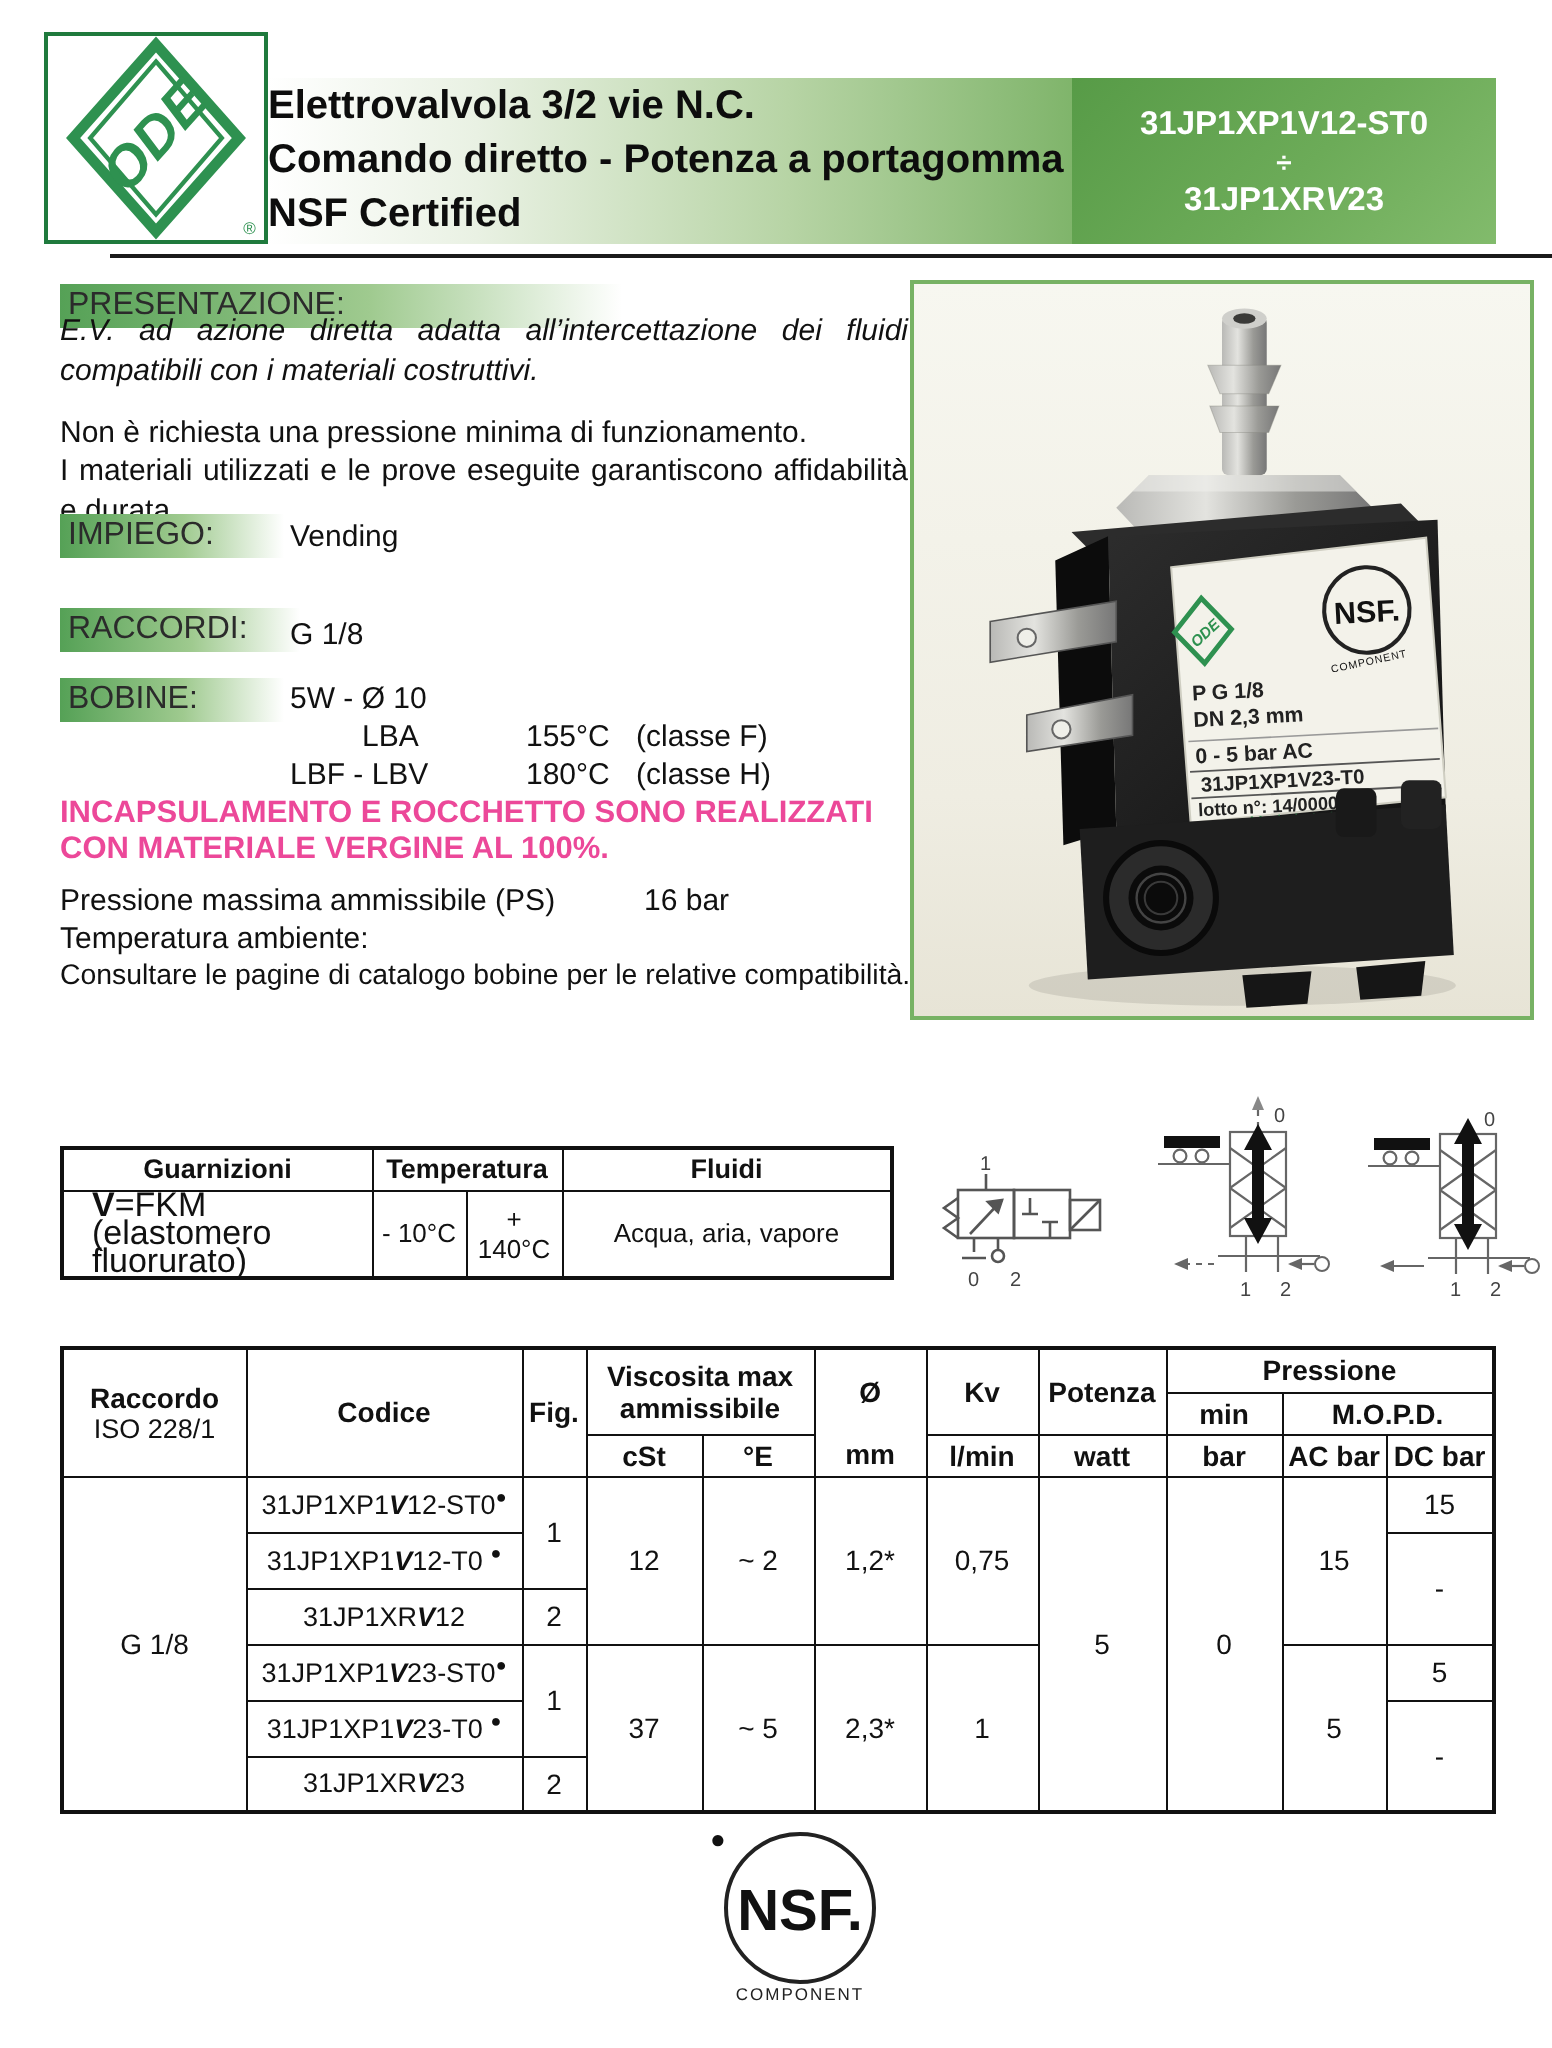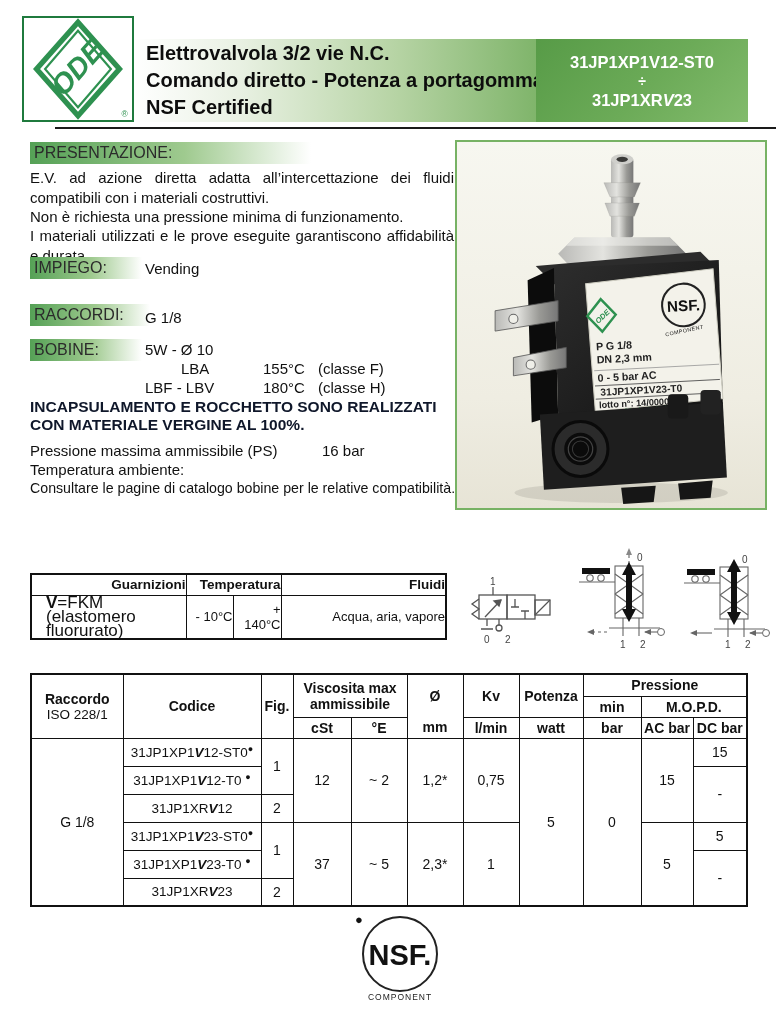--- a/index.html
+++ b/index.html
@@ -5,21 +5,21 @@
   * { margin:0; padding:0; box-sizing:border-box; }
   html,body { background:#888; }
   body { font-family:"Liberation Sans", sans-serif; }
   .page { position:relative; width:776px; height:1024px; background:#fff; margin:0 auto; overflow:hidden; color:#111; }
 
   
   .logo-box { position:absolute; left:22px; top:16px; width:112px; height:106px; background:#fff; border:2px solid #1f7a3d; }
   .logo-box svg { width:100%; height:100%; }
   .title-band { position:absolute; left:134px; top:39px; width:419px; height:83px;
     background:linear-gradient(90deg,#ffffff 0%,#e9f1e3 25%,#b7d4a5 62%,#79b164 100%);
-    display:flex; flex-direction:column; justify-content:center; padding-left:12px; }
+    display:flex; flex-direction:column; justify-content:center; padding-left:0; }
   .title-band div { font-size:20px; font-weight:bold; line-height:27px; color:#0d0d0d; }
   .codes-box { position:absolute; left:536px; top:39px; width:212px; height:83px;
     background:linear-gradient(135deg,#579b47 0%,#6cab58 55%,#82bb6c 100%);
     display:flex; flex-direction:column; justify-content:center; align-items:center; }
   .codes-box div { color:#fff; font-weight:bold; font-size:16.5px; line-height:22px; }
   .codes-box .sep { font-size:14px; line-height:16px; }
   .v-it { font-style:italic; }
   .divider { position:absolute; left:55px; top:127px; width:721px; height:2px; background:#1a1a1a; }
 
   
@@ -32,21 +32,21 @@
   .smallnote { font-size:14.2px; }
 
   
   .photo-box { position:absolute; left:455px; top:140px; width:312px; height:370px; border:2px solid #77b264;
     background:linear-gradient(180deg,#f7f7f0 0%,#efede2 70%,#e7e4d6 100%); }
   .photo-box svg { width:100%; height:100%; }
 
   
   table { border-collapse:collapse; table-layout:fixed; }
   .guar { position:absolute; left:30px; top:573px; width:415px; border:2px solid #111; }
-  .guar th, .guar td { border:1.5px solid #111; text-align:right; vertical-align:middle; }
+  .guar th, .guar td { border:1.5px solid #111; text-align:center; vertical-align:middle; }
   .guar th { height:21px; font-size:13.5px; }
   .guar td { height:34px; font-size:13px; }
   .guar td.mat { text-align:left; padding-left:14px; font-size:17px; line-height:14px; }
 
   
   .schem { position:absolute; }
   .schem text { font-family:"Liberation Sans",sans-serif; font-size:10px; fill:#444; }
 
   
   .spec { position:absolute; left:30px; top:673px; width:716px; border:2px solid #111; }
@@ -88,40 +88,40 @@
 
   <div class="codes-box">
     <div>31JP1XP1V12-ST0</div>
     <div class="sep">÷</div>
     <div><span>31JP1XR</span><span class="v-it">V</span><span>23</span></div>
   </div>
 
   <div class="divider"></div>
 
   <div class="band" style="top:142px; width:281px;">PRESENTAZIONE:</div>
-  <p class="para just" style="top:168px;">E.V. ad azione diretta adatta all’intercettazione dei fluidi compatibili con i materiali costruttivi.</p>
+  <p class="para just" style="top:156px;font-style:italic;">E.V. ad azione diretta adatta all’intercettazione dei fluidi compatibili con i materiali costruttivi.</p>
   <p class="para" style="top:207px;">Non è richiesta una pressione minima di funzionamento.</p>
   <p class="para just" style="top:226px;">I materiali utilizzati e le prove eseguite garantiscono affidabilità e durata.</p>
 
   <div class="band" style="top:257px; width:112px;">IMPIEGO:</div>
   <span class="inline-val" style="left:145px; top:260px;">Vending</span>
 
   <div class="band" style="top:304px; width:120px;">RACCORDI:</div>
   <span class="inline-val" style="left:145px; top:309px;">G 1/8</span>
 
   <div class="band" style="top:339px; width:112px;">BOBINE:</div>
   <span class="inline-val" style="left:145px; top:341px;">5W - Ø 10</span>
   <span class="inline-val" style="left:145px; top:360px;margin-left:36px;">LBA</span>
   <span class="inline-val" style="left:263px; top:360px;">155°C</span>
   <span class="inline-val" style="left:318px; top:360px;">(classe F)</span>
   <span class="inline-val" style="left:145px; top:379px;">LBF - LBV</span>
   <span class="inline-val" style="left:263px; top:379px;">180°C</span>
   <span class="inline-val" style="left:318px; top:379px;">(classe H)</span>
 
-  <div class="warning" id="warning-block" style="color: #0f172a;">
+  <div class="warning" id="warning-block" style="color: #ec4899;">
     <div>INCAPSULAMENTO E ROCCHETTO SONO REALIZZATI</div>
     <div>CON MATERIALE VERGINE AL 100%.</div>
   </div>
 
   <span class="inline-val" style="left:30px; top:442px;">Pressione massima ammissibile (PS)</span>
   <span class="inline-val" style="left:322px; top:442px;">16 bar</span>
   <span class="inline-val" style="left:30px; top:461px;">Temperatura ambiente:</span>
   <span class="inline-val smallnote" style="left:30px; top:480px;">Consultare le pagine di catalogo bobine per le relative compatibilità.</span>
 
   <div class="photo-box">

